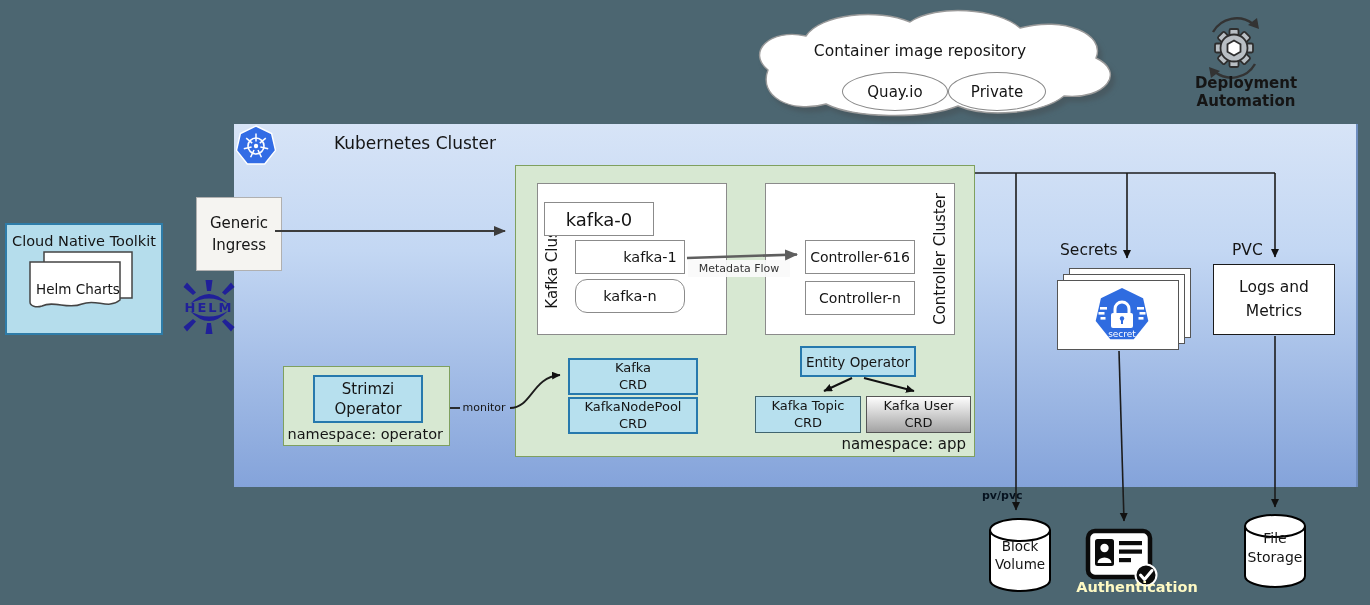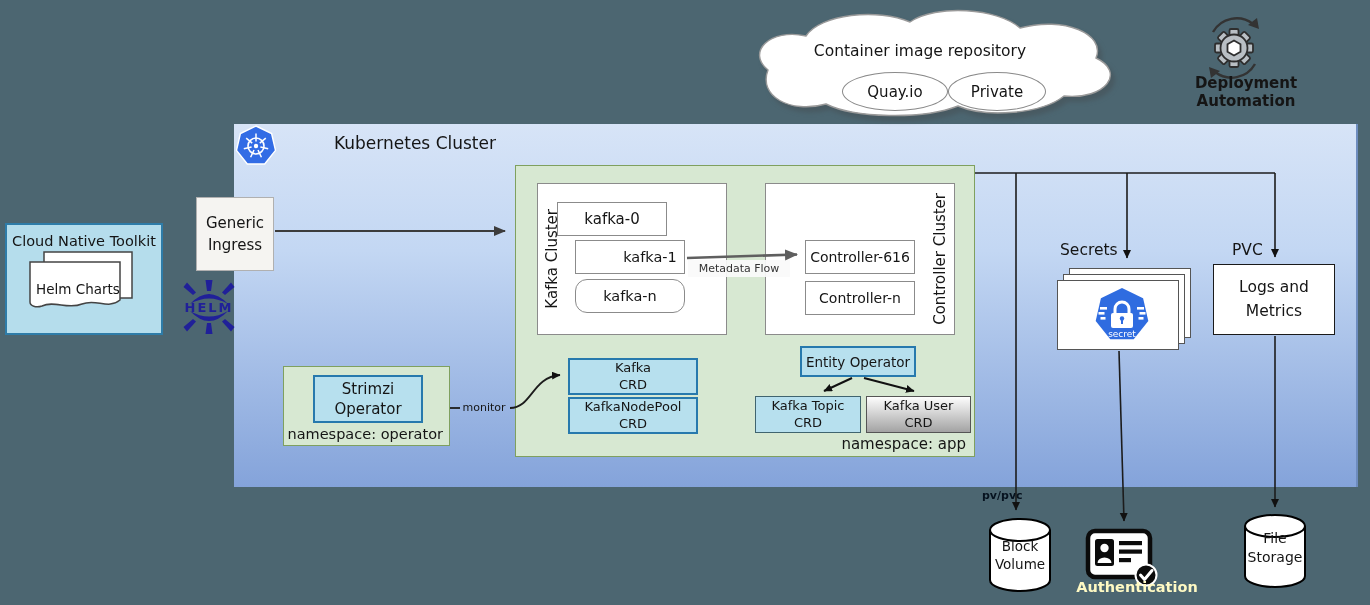--- a/index.html
+++ b/index.html
@@ -74,21 +74,21 @@
   <div class="abs ctr" style="left:1146px;top:82px;width:200px;height:20px;font-size:15px;font-weight:bold;">Deployment Automation</div>
 
   <div class="abs" style="left:5px;top:223px;width:158px;height:112px;background:#b5ddec;border:2px solid #2e7ca8;box-sizing:border-box;"></div>
   <div class="abs ctr" style="left:8px;top:231px;width:152px;height:20px;font-size:14.5px;">Cloud Native Toolkit</div>
   <svg class="abs" style="left:26px;top:250px;" width="112" height="68" viewBox="0 0 112 68">
     <rect x="18" y="2" width="88" height="46" fill="#ffffff" stroke="#444" stroke-width="1.5"></rect>
     <path d="M4,12 L94,12 L94,50 C82,60 70,48 56,54 C42,60 28,50 16,56 C10,58 4,56 4,52 Z" fill="#ffffff" stroke="#444" stroke-width="1.5"></path>
   </svg>
   <div class="abs ctr" style="left:32px;top:280px;width:92px;height:18px;font-size:13.5px;">Helm Charts</div>
 
-  <div class="abs ctr pre" style="left:196px;top:197px;width:78px;height:74px;background:#f5f4f1;border:1px solid #b0b0b0;
+  <div class="abs ctr pre" style="left:196px;top:197px;width:86px;height:74px;background:#f5f4f1;border:1px solid #b0b0b0;
               box-sizing:border-box;font-size:15px;line-height:1.5;">Generic
 Ingress</div>
 
   <svg class="abs" style="left:178px;top:278px;" width="62" height="58" viewBox="0 0 62 58">
     <g fill="#202099">
       <path d="M12,26 Q31,6 50,26 Q31,15 12,26 Z"></path>
       <polygon points="29,13 33,13 34.5,2 27.5,2"></polygon>
       <polygon points="15,17 18,14.5 9,4.5 5.5,9"></polygon>
       <polygon points="47,17 44,14.5 53,4.5 56.5,9"></polygon>
       <path d="M12,33 Q31,53 50,33 Q31,44 12,33 Z"></path>
@@ -100,21 +100,21 @@
   </svg>
 
   <div class="abs green" style="left:515px;top:165px;width:460px;height:292px;">
     <div class="abs" style="right:8px;bottom:3px;font-size:15px;">namespace: app</div>
   </div>
 
   <div class="abs node" style="left:537px;top:183px;width:190px;height:152px;"></div>
   <div class="abs ctr" style="left:539px;top:183px;width:26px;height:152px;">
     <span class="vtext" style="font-size:15px;">Kafka Cluster</span>
   </div>
-  <div class="abs node ctr" style="left:557px;top:202px;width:110px;height:34px;font-size:15px;">kafka-0</div>
+  <div class="abs node ctr" style="left:544px;top:202px;width:110px;height:34px;font-size:18px;">kafka-0</div>
   <div class="abs node ctr" style="left:575px;top:240px;width:110px;height:34px;font-size:14.5px;padding-left:40px;">kafka-1</div>
   <div class="abs node ctr" style="left:575px;top:279px;width:110px;height:34px;font-size:14.5px;border-radius:12px;">kafka-n</div>
 
   <div class="abs node" style="left:765px;top:183px;width:190px;height:152px;"></div>
   <div class="abs ctr" style="left:927px;top:183px;width:26px;height:152px;">
     <span class="vtext" style="font-size:15px;">Controller Cluster</span>
   </div>
   <div class="abs node ctr" style="left:805px;top:240px;width:110px;height:34px;font-size:14px;">Controller-616</div>
   <div class="abs node ctr" style="left:805px;top:281px;width:110px;height:34px;font-size:14px;">Controller-n</div>
 

